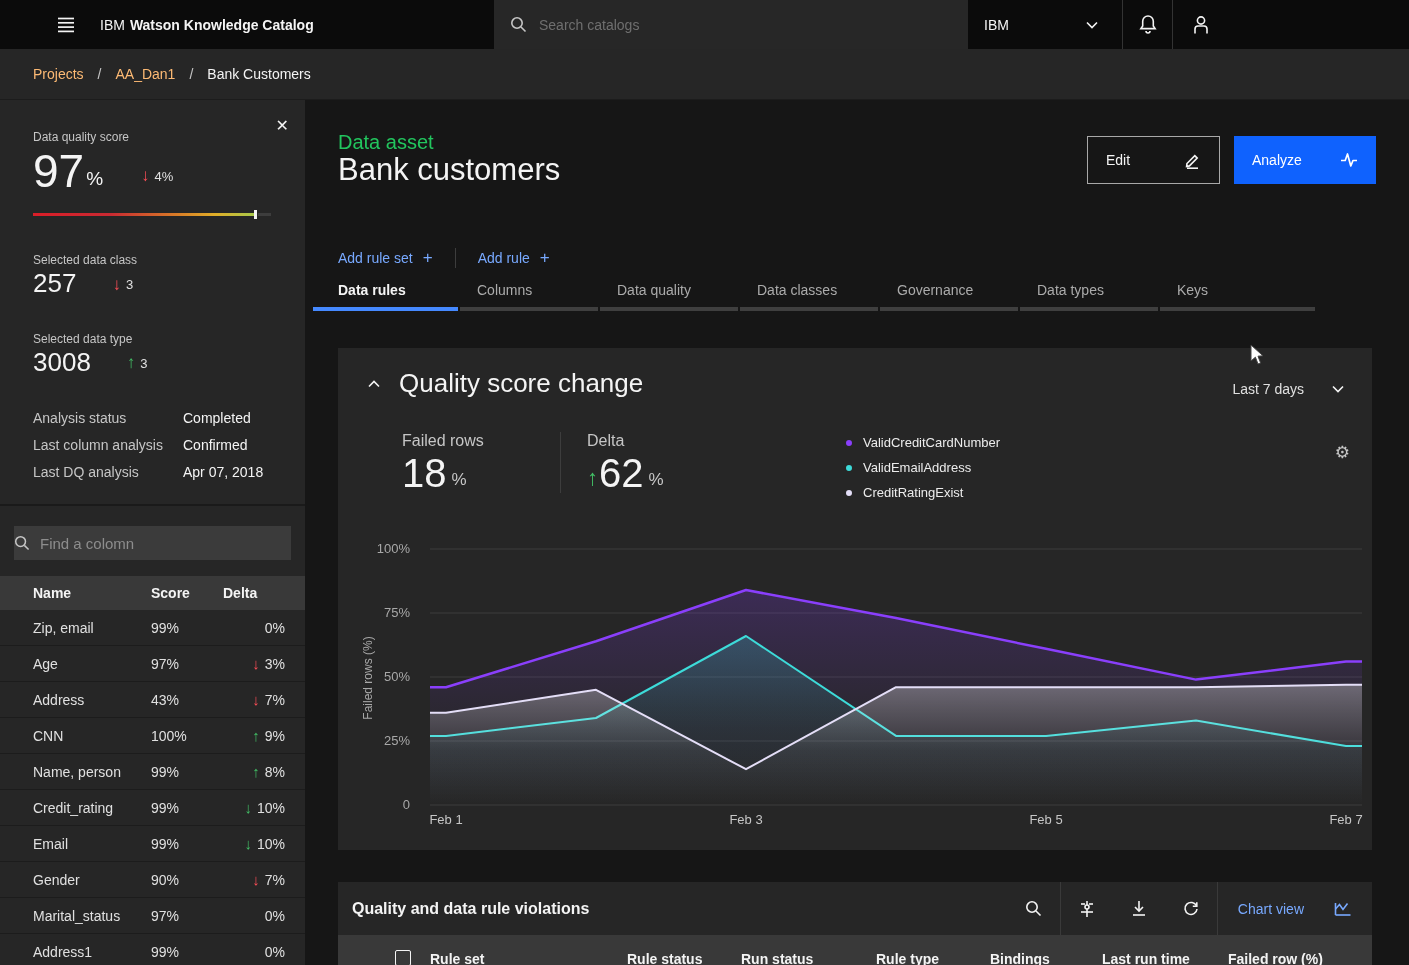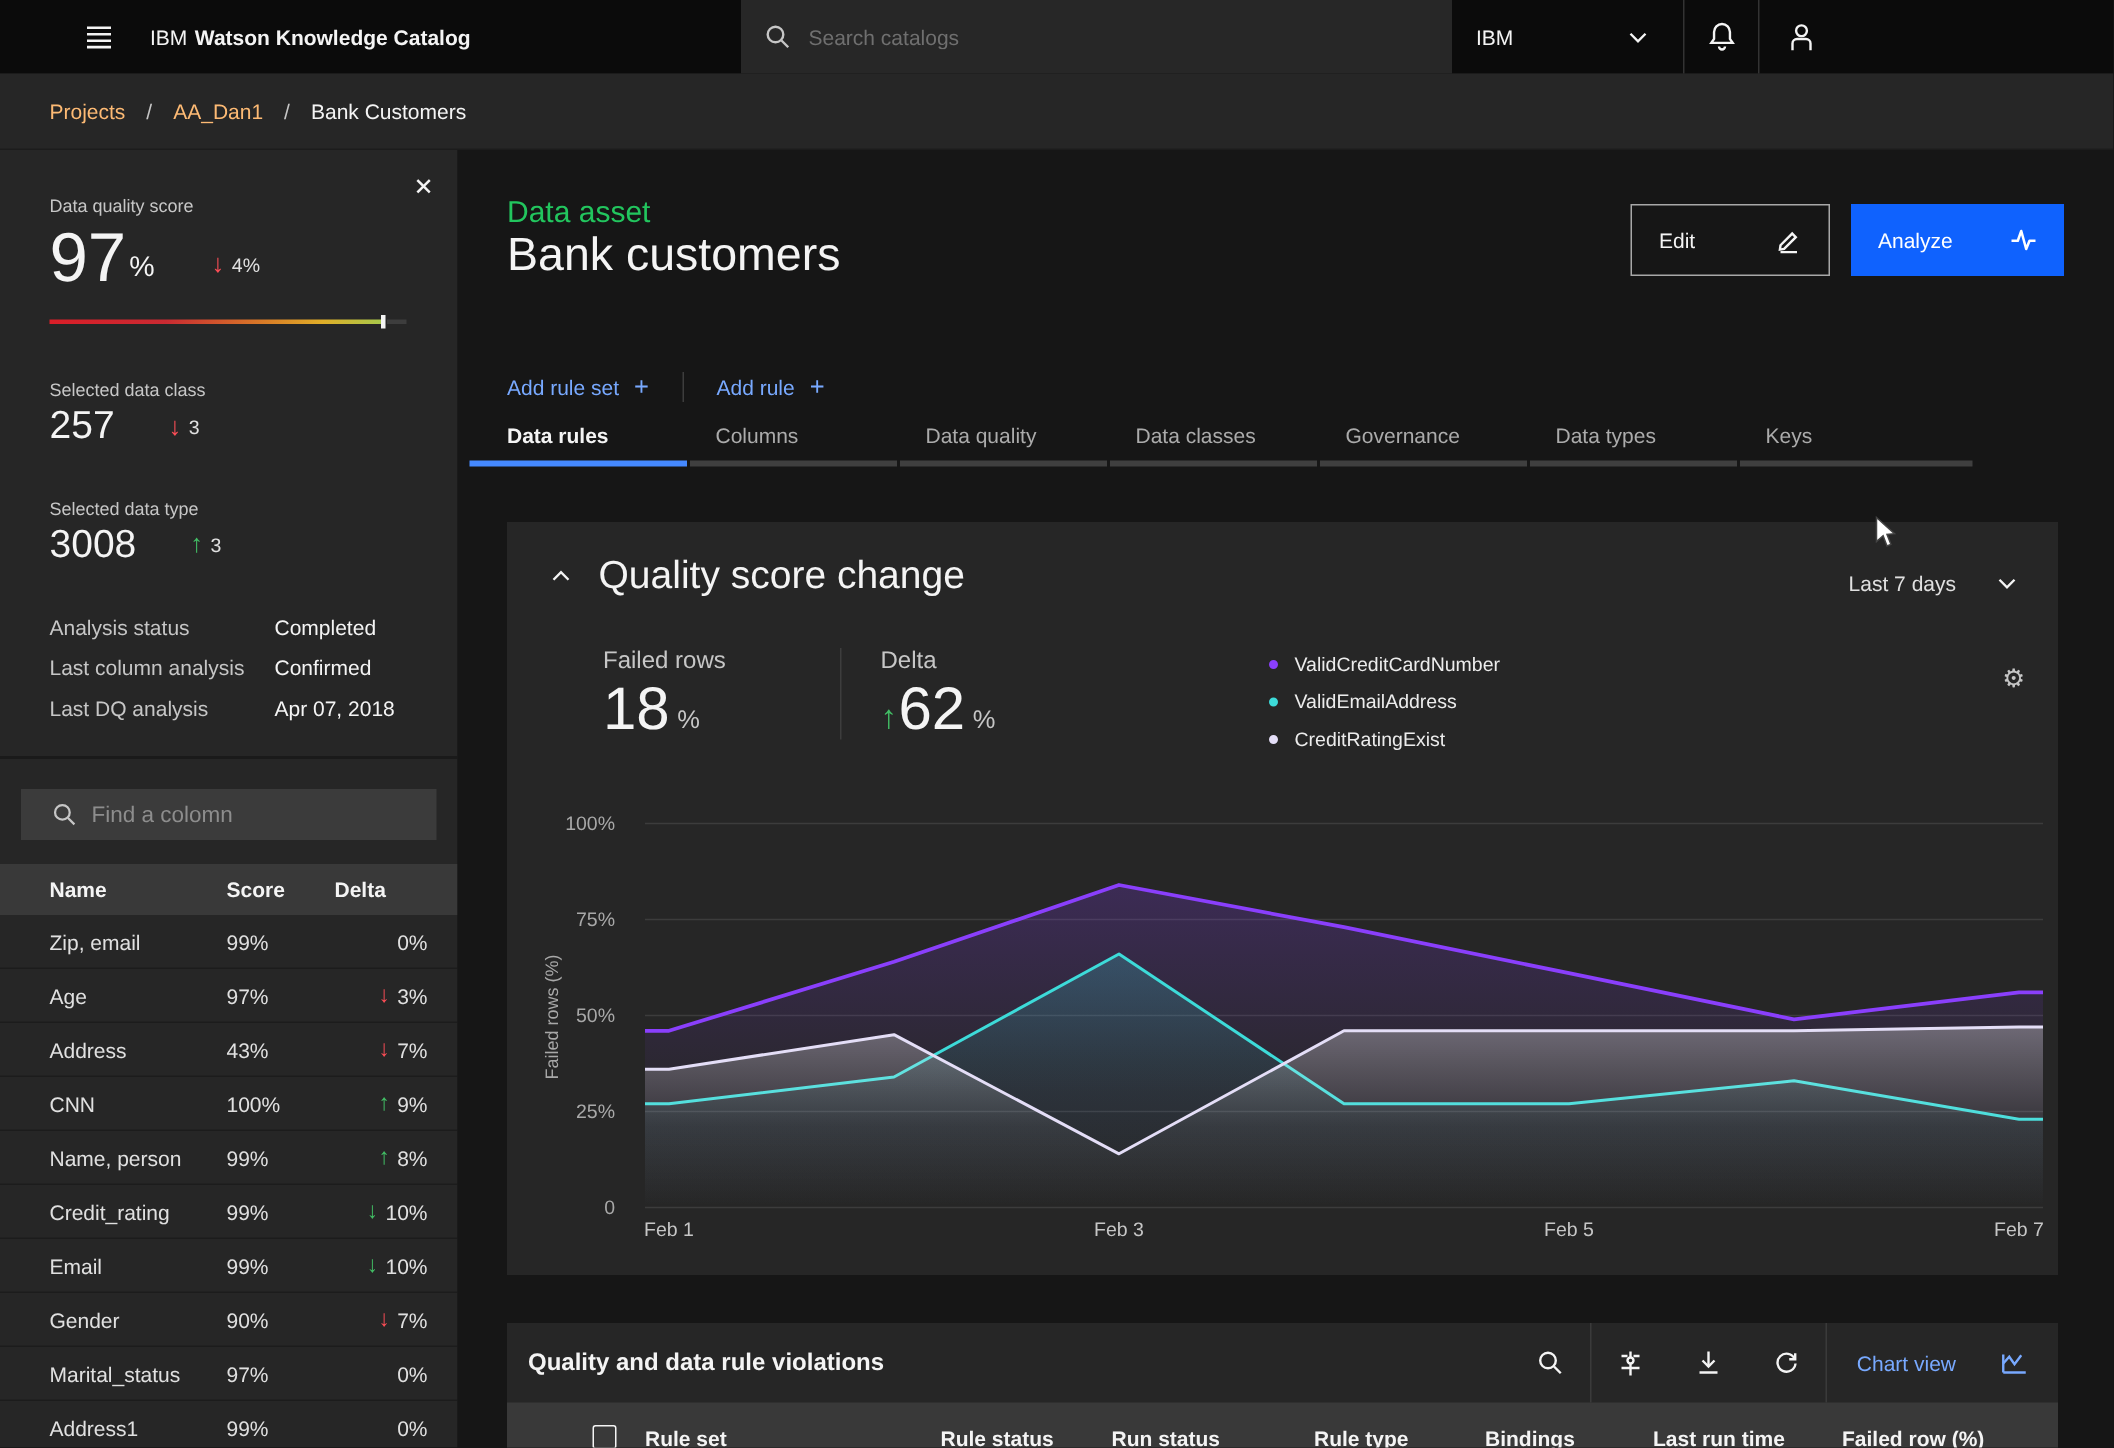--- a/index.html
+++ b/index.html
@@ -53,21 +53,21 @@
   .gauge-marker { position:absolute; left:221px; top:0; width:3px; height:9px; background:#f4f4f4; }
   .stat-block { margin-top:34px; }
   .num-line { display:flex; align-items:flex-end; margin-top:2px; }
   .num-big { font-size:26px; font-weight:300; line-height:1.1; }
   .num-line .delta-inline { margin:0 0 3px 36px; }
   .kv { margin-top:34px; font-size:14px; }
   .kv-row { display:flex; margin-bottom:11px; }
   .kv-label { width:150px; color:#c6c6c6; }
   .kv-value { color:#f4f4f4; }
   .side-divider { height:2px; background:#1a1a1a; margin-top:24px; }
-  .side-search { margin:20px 14px 16px; height:34px; background:#3b3b3b; display:flex; align-items:center; padding-left:21px; }
+  .side-search { margin:20px 14px 16px; height:34px; background:#3b3b3b; display:flex; align-items:center; padding-left:0; }
   .side-search input { background:transparent; border:none; outline:none; color:#c6c6c6; font-size:15px; margin-left:10px; width:220px; font-family:"Liberation Sans",sans-serif; }
   .side-search input::placeholder { color:#8d8d8d; }
   .side-table-head { height:34px; background:#393939; display:flex; align-items:center; font-size:14px; font-weight:bold; padding:0 20px 0 33px; }
   .col-name { flex:1; }
   .col-score { width:72px; text-align:left; }
   .col-delta { width:62px; text-align:left; }
   .side-row { height:36px; display:flex; align-items:center; font-size:14px; color:#e0e0e0; padding:0 20px 0 33px; border-bottom:1px solid #1c1c1c; }
   .sr-delta { width:62px; display:flex; align-items:center; justify-content:flex-end; gap:5px; }
   .sr-delta .arrow { font-size:15px; }
   .sr-score { width:72px; }

